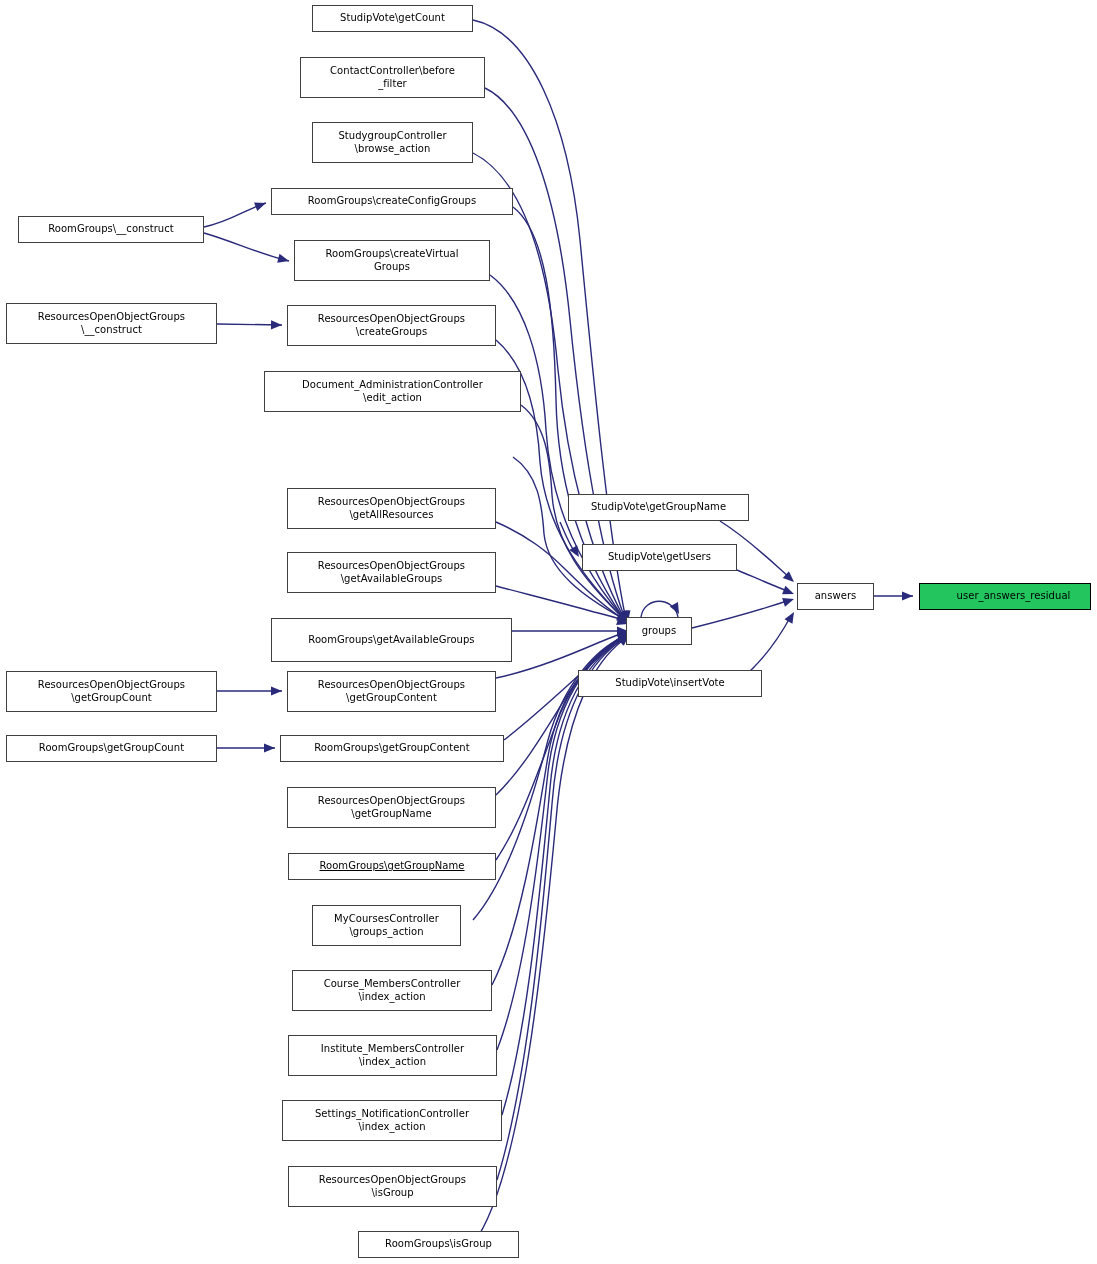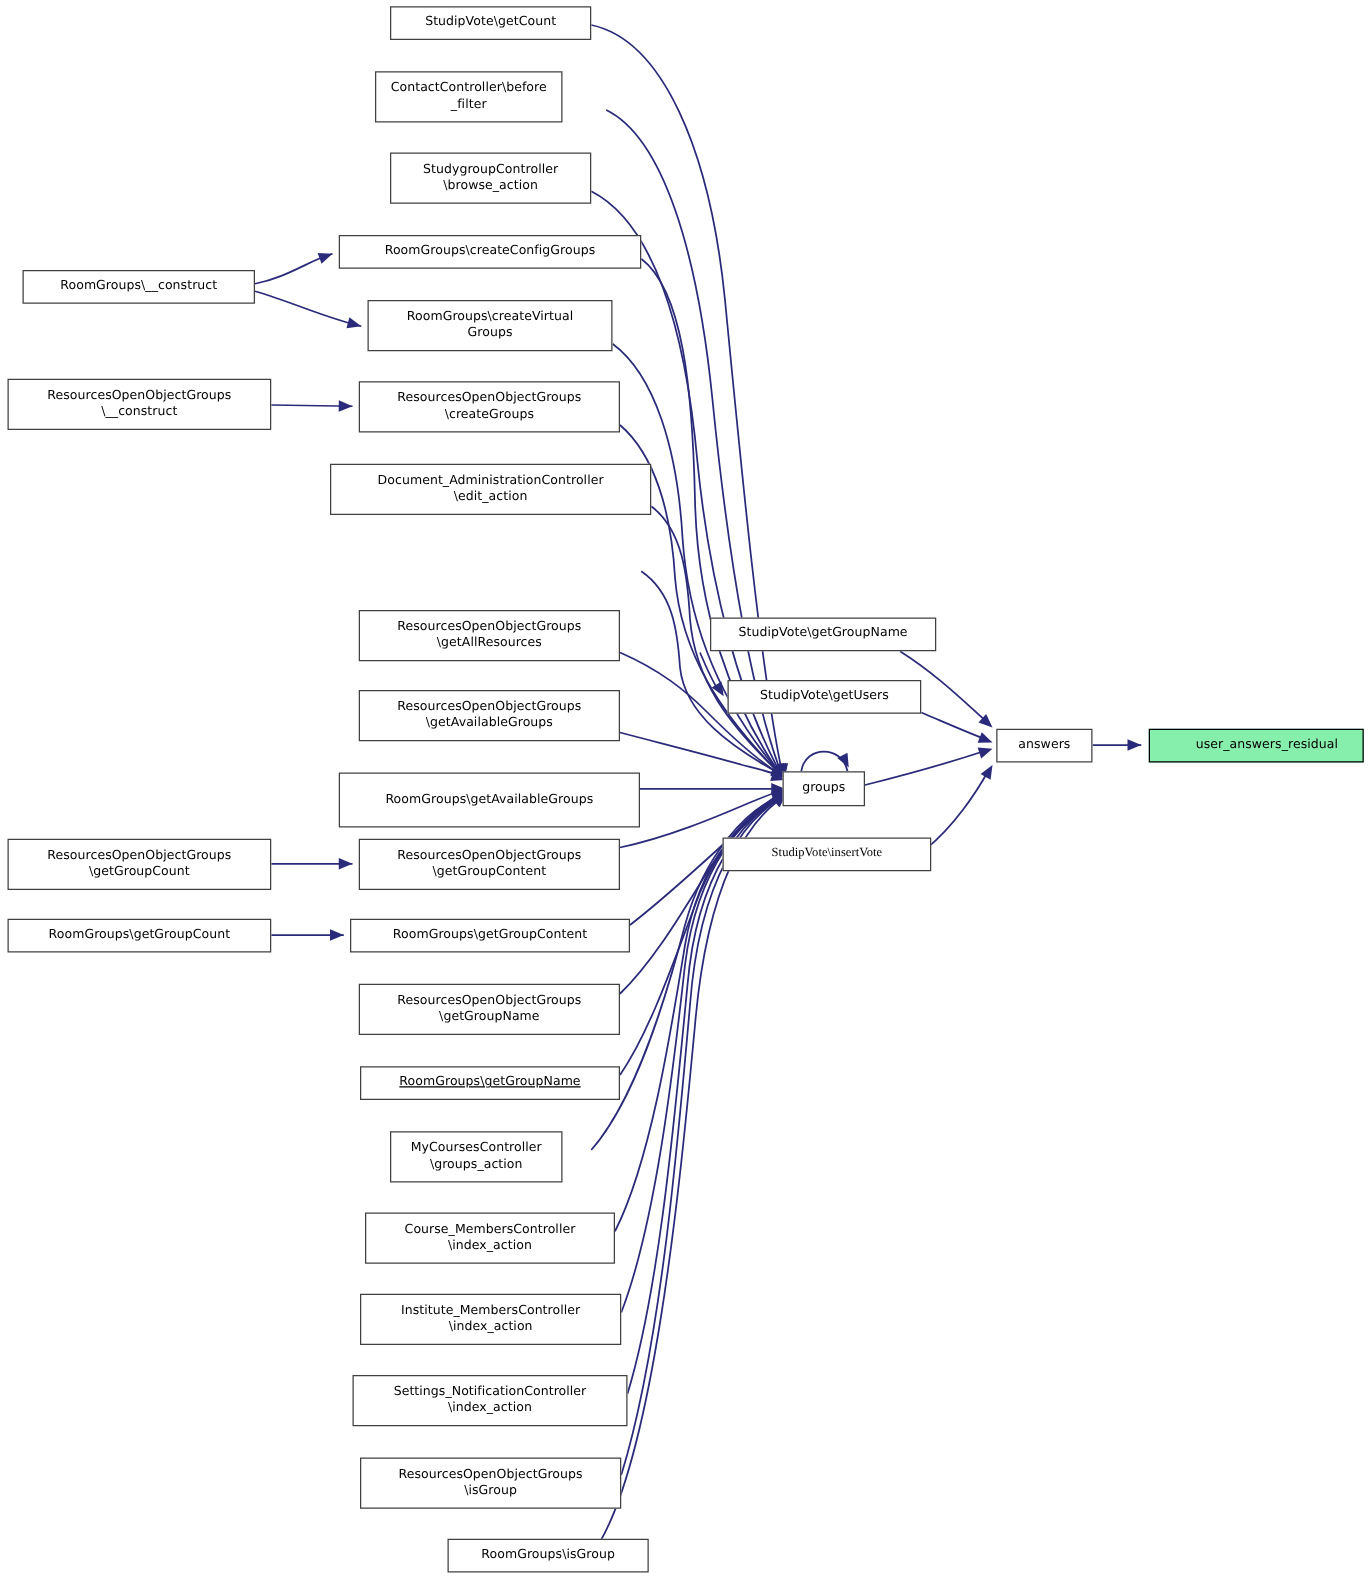--- a/index.html
+++ b/index.html
@@ -34,21 +34,21 @@
     align-items: center;
     justify-content: center;
     text-align: center;
     font-size: 10px;
     line-height: 1.22;
     letter-spacing: 0.05px;
     white-space: pre-line;
     z-index: 5;
   }
   .node.highlight {
-    background: #86efac;
+    background: #22c55e;
     border-color: #000000;
     padding-left: 17px;
   }
 </style>
 </head>
 <body>
 
 <div id="canvas">
   <svg id="edges" viewBox="0 0 1097 1264" xmlns="http://www.w3.org/2000/svg">
       <path d="M204,227 C230,222 248,208 266,203" fill="none" stroke="#2a2a7a" stroke-width="1.4"></path>
@@ -112,21 +112,21 @@
       <path d="M737,570 C756,578 774,586 790,592" fill="none" stroke="#2a2a7a" stroke-width="1.4"></path>
       <polygon points="794,594 785.4274159515957,585.7132151751695 782.0802657873836,594.2827300843236" fill="#2a2a7a"></polygon>
       <path d="M741,679 C762,662 780,636 791,616" fill="none" stroke="#2a2a7a" stroke-width="1.4"></path>
       <polygon points="794,612 784.4947017507601,619.1978681005556 792.4483347958084,623.8216891810815" fill="#2a2a7a"></polygon>
       <path d="M560,522 C566,536 570,546 576,554" fill="none" stroke="#2a2a7a" stroke-width="1.4"></path>
       <polygon points="579,557 577.180140000577,545.2166172266832 569.3336159327373,550.0199556545699" fill="#2a2a7a"></polygon>
       <path d="M874,596 L913,596" fill="none" stroke="#2a2a7a" stroke-width="1.4"></path>
       <polygon points="913,596 902,591.4 902,600.6" fill="#2a2a7a"></polygon>
     </svg>
 <div class="node" style="left: 312px; top: 5px; width: 161px; height: 27px;"><span>StudipVote\getCount</span></div>
-    <div class="node" style="left: 300px; top: 57px; width: 150px; height: 41px;"><span>ContactController\before
+    <div class="node" style="left: 300px; top: 57px; width: 185px; height: 41px;"><span>ContactController\before
 _filter</span></div>
     <div class="node" style="left: 312px; top: 122px; width: 161px; height: 41px;"><span>StudygroupController
 \browse_action</span></div>
     <div class="node" style="left: 271px; top: 188px; width: 242px; height: 27px;"><span>RoomGroups\createConfigGroups</span></div>
     <div class="node" style="left: 18px; top: 216px; width: 186px; height: 27px;"><span>RoomGroups\__construct</span></div>
     <div class="node" style="left: 294px; top: 240px; width: 196px; height: 41px;"><span>RoomGroups\createVirtual
 Groups</span></div>
     <div class="node" style="left: 6px; top: 303px; width: 211px; height: 41px;"><span>ResourcesOpenObjectGroups
 \__construct</span></div>
     <div class="node" style="left: 287px; top: 305px; width: 209px; height: 41px;"><span>ResourcesOpenObjectGroups
@@ -140,27 +140,27 @@
     <div class="node" style="left: 287px; top: 552px; width: 209px; height: 41px;"><span>ResourcesOpenObjectGroups
 \getAvailableGroups</span></div>
     <div class="node" style="left: 797px; top: 583px; width: 77px; height: 27px;"><span>answers</span></div>
     <div class="node highlight" style="left: 919px; top: 583px; width: 172px; height: 27px;"><span>user_answers_residual</span></div>
     <div class="node" style="left: 271px; top: 618px; width: 241px; height: 44px;"><span>RoomGroups\getAvailableGroups</span></div>
     <div class="node" style="left: 626px; top: 617px; width: 66px; height: 28px;"><span>groups</span></div>
     <div class="node" style="left: 6px; top: 671px; width: 211px; height: 41px;"><span>ResourcesOpenObjectGroups
 \getGroupCount</span></div>
     <div class="node" style="left: 287px; top: 671px; width: 209px; height: 41px;"><span>ResourcesOpenObjectGroups
 \getGroupContent</span></div>
-    <div class="node" style="left: 578px; top: 670px; width: 167px; height: 27px; font-family: Liberation Serif, serif;"><span>StudipVote\insertVote</span></div>
+    <div class="node" style="left: 578px; top: 670px; width: 184px; height: 27px;"><span>StudipVote\insertVote</span></div>
     <div class="node" style="left: 280px; top: 735px; width: 224px; height: 27px;"><span>RoomGroups\getGroupContent</span></div>
     <div class="node" style="left: 6px; top: 735px; width: 211px; height: 27px;"><span>RoomGroups\getGroupCount</span></div>
     <div class="node" style="left: 287px; top: 787px; width: 209px; height: 41px;"><span>ResourcesOpenObjectGroups
 \getGroupName</span></div>
     <div class="node" style="left: 288px; top: 853px; width: 208px; height: 27px; text-decoration: underline;"><span>RoomGroups\getGroupName</span></div>
-    <div class="node" style="left: 312px; top: 905px; width: 138px; height: 41px;"><span>MyCoursesController
+    <div class="node" style="left: 312px; top: 905px; width: 149px; height: 41px;"><span>MyCoursesController
 \groups_action</span></div>
     <div class="node" style="left: 292px; top: 970px; width: 200px; height: 41px;"><span>Course_MembersController
 \index_action</span></div>
     <div class="node" style="left: 288px; top: 1035px; width: 209px; height: 41px;"><span>Institute_MembersController
 \index_action</span></div>
     <div class="node" style="left: 282px; top: 1100px; width: 220px; height: 41px;"><span>Settings_NotificationController
 \index_action</span></div>
     <div class="node" style="left: 288px; top: 1166px; width: 209px; height: 41px;"><span>ResourcesOpenObjectGroups
 \isGroup</span></div>
     <div class="node" style="left: 312px; top: 1231px; width: 161px; height: 27px; margin-left: 46px;"><span>RoomGroups\isGroup</span></div>

